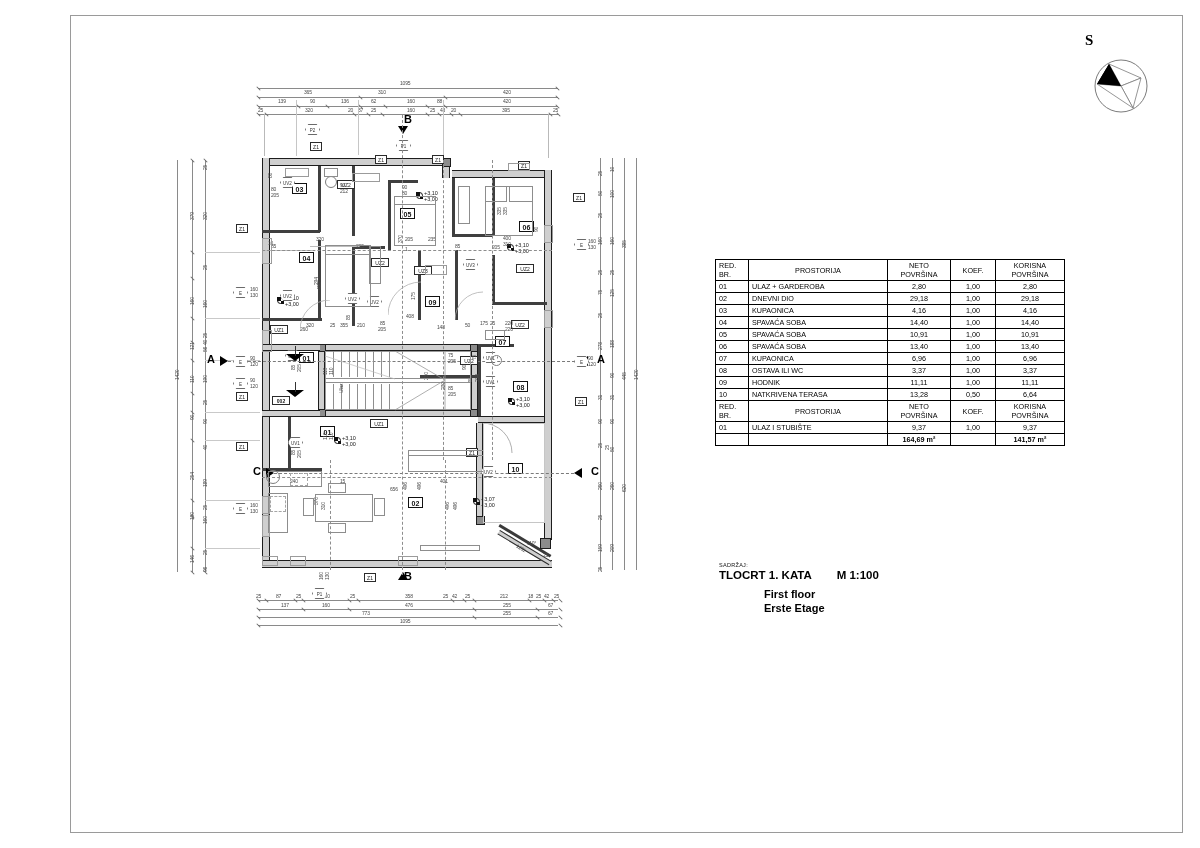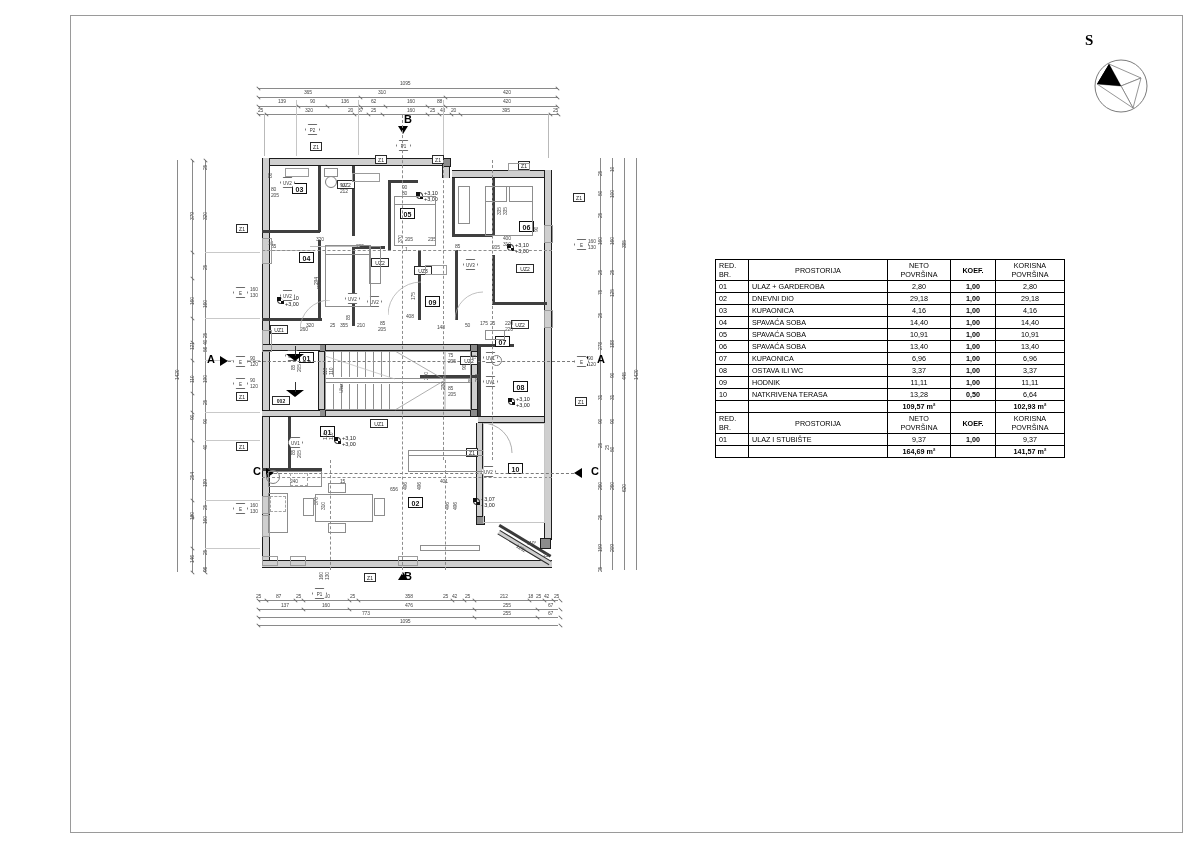--- a/index.html
+++ b/index.html
@@ -207,21 +207,21 @@
   }
   #area-table .banner {
     text-align: center;
     font-size: 7.4px;
     padding: 2px 0;
   }
   #area-table .hdr { text-align: center; font-size: 7.2px; }
   #area-table .c-no  { width: 26px; text-align: left; }
   #area-table .c-rm  { text-align: left; }
   #area-table .c-net { width: 56px; text-align: center; }
-  #area-table .c-koef{ width: 38px; text-align: center; font-weight: bold; }
+  #area-table .c-koef{ width: 38px; text-align: center; }
   #area-table .c-kor { width: 62px; text-align: center; }
   #area-table .tot { font-weight: bold; text-align: center; }
 
   
   #title-block { position: absolute; left: 719px; top: 562px; }
   #tb-sadrzaj { font-size: 5.5px; color: #111; letter-spacing: 0.3px; }
   #tb-main { font-size: 11.5px; font-weight: bold; color: #000; margin-top: 1px; }
   #tb-scale { margin-left: 22px; }
   #tb-en { font-size: 11px; font-weight: bold; color: #000; margin: 7px 0 0 45px; }
   #tb-de { font-size: 11px; font-weight: bold; color: #000; margin: 2px 0 0 45px; }
@@ -924,27 +924,20 @@
           <td class="c-kor">11,11</td>
         </tr>
       <tr>
           <td class="c-no">10</td>
           <td class="c-rm">NATKRIVENA TERASA</td>
           <td class="c-net">13,28</td>
           <td class="c-koef">0,50</td>
           <td class="c-kor">6,64</td>
         </tr>
 
-      <tr>
-        <td class="c-no"></td>
-        <td class="c-rm"></td>
-        <td class="c-net tot">109,57 m²</td>
-        <td class="c-koef"></td>
-        <td class="c-kor tot">102,93 m²</td>
-      </tr>
 
       <tr>
         <td class="hdr c-no">
           <span>RED.</span><br>
           <span>BR.</span>
         </td>
         <td class="hdr" style="text-align:center;">PROSTORIJA</td>
         <td class="hdr c-net">
           <span>NETO</span><br>
           <span>POVRŠINA</span>
@@ -966,14 +959,23 @@
       <tr>
         <td class="c-no"></td>
         <td class="c-rm"></td>
         <td class="c-net tot">164,69 m²</td>
         <td class="c-koef"></td>
         <td class="c-kor tot">141,57 m²</td>
       </tr>
     </tbody>
   </table>
 
+  <div id="title-block">
+    <div id="tb-sadrzaj">SADRŽAJ:</div>
+    <div id="tb-main">
+      <span>TLOCRT 1. KATA</span>
+      <span id="tb-scale">M 1:100</span>
+    </div>
+    <div id="tb-en">First floor</div>
+    <div id="tb-de">Erste Etage</div>
+  </div>
 
 </div>
 
 </body></html>

